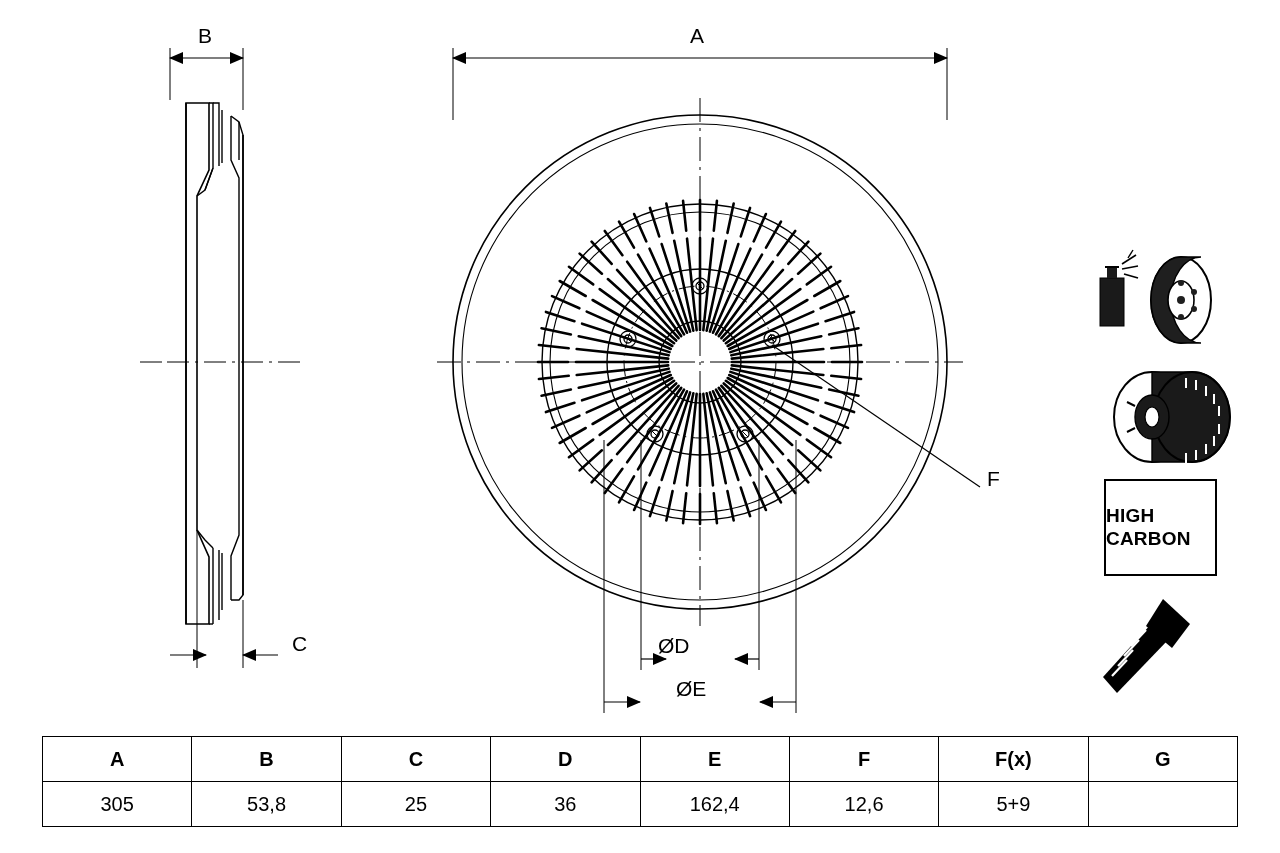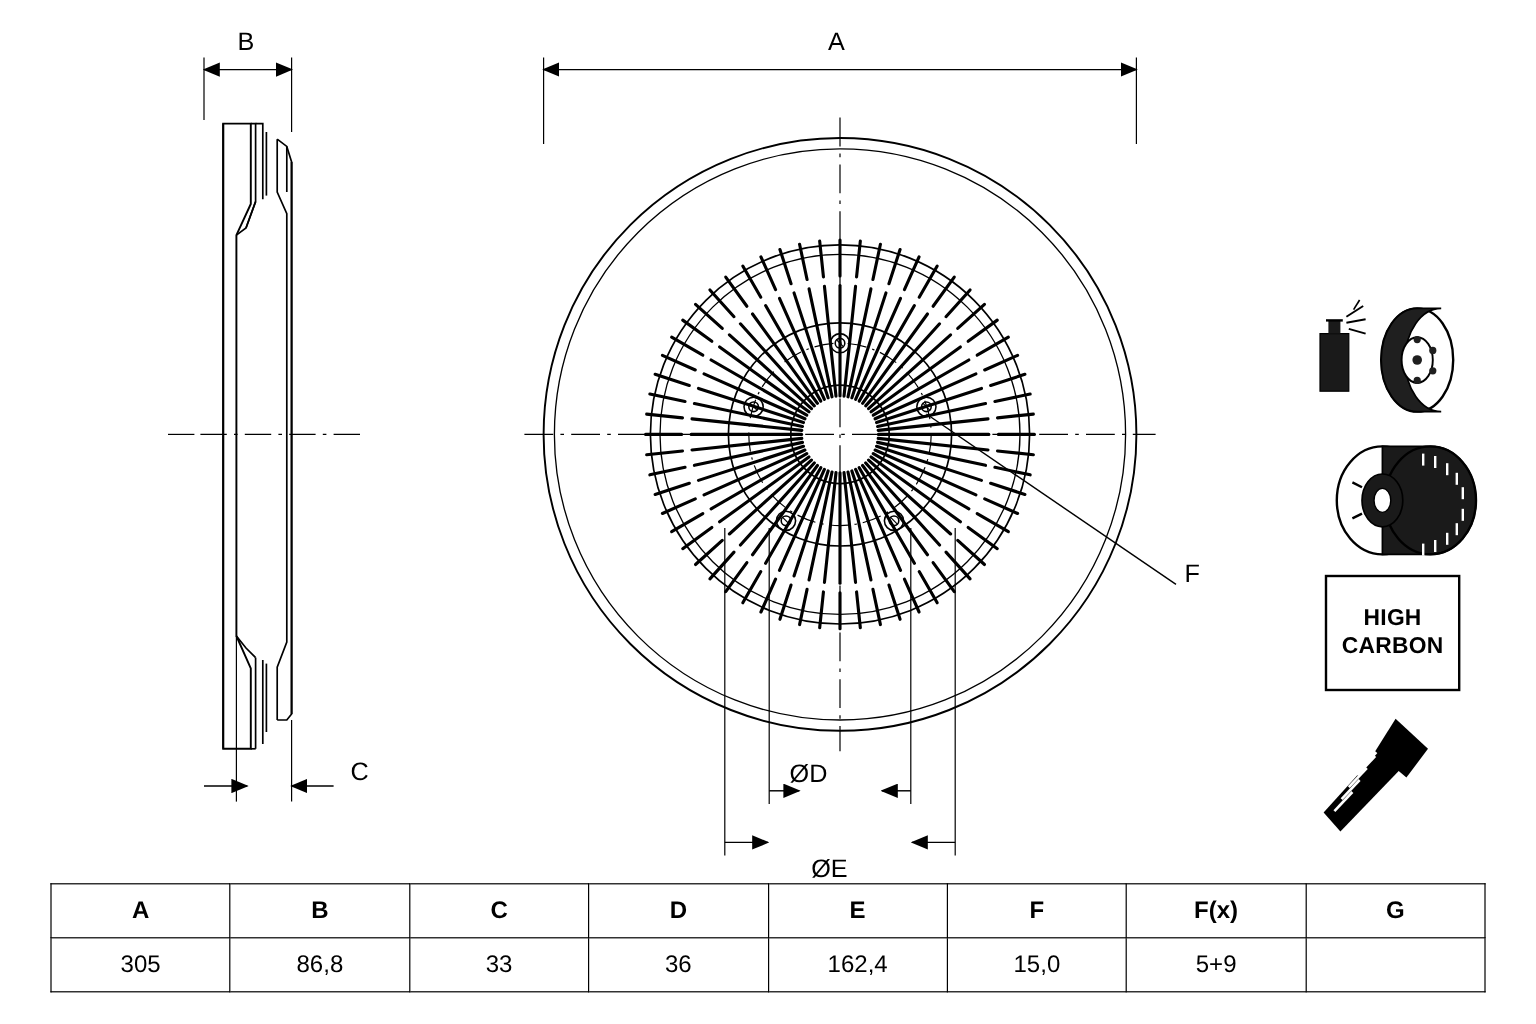--- a/index.html
+++ b/index.html
@@ -61,21 +61,20 @@
   .hc-box {
     position: absolute;
     left: 1104px;
     top: 479px;
     width: 113px;
     height: 97px;
     border: 2.5px solid #000;
     box-sizing: border-box;
     display: flex;
     flex-direction: column;
-    align-items: center;
     justify-content: center;
     line-height: 1.16;
   }
   .hc-box span {
     font-size: 19px;
     font-weight: bold;
     letter-spacing: 0.2px;
   }
 </style>
 </head>
@@ -503,21 +502,21 @@
         </g>
       </g>
 
     </g>
   </svg>
 
   <div class="lbl" style="left:198px; top:24px;">B</div>
   <div class="lbl" style="left:292px; top:632px;">C</div>
   <div class="lbl" style="left:690px; top:24px;">A</div>
   <div class="lbl" style="left:658px; top:634px;">ØD</div>
-  <div class="lbl" style="left:676px; top:677px;margin-top:36px;">ØE</div>
+  <div class="lbl" style="left:676px; top:677px;">ØE</div>
   <div class="lbl" style="left:987px; top:467px;">F</div>
 
   <div class="hc-box">
     <span>HIGH</span>
     <span>CARBON</span>
   </div>
 
   <table class="spec-table">
     <thead>
       <tr>
@@ -527,24 +526,24 @@
         <th>D</th>
         <th>E</th>
         <th>F</th>
         <th>F(x)</th>
         <th>G</th>
       </tr>
     </thead>
     <tbody>
       <tr>
         <td>305</td>
-        <td>86,8</td>
-        <td>33</td>
+        <td>53,8</td>
+        <td>25</td>
         <td>36</td>
         <td>162,4</td>
-        <td>15,0</td>
+        <td>12,6</td>
         <td>5+9</td>
         <td></td>
       </tr>
     </tbody>
   </table>
 
 </div>
 
 </body></html>

